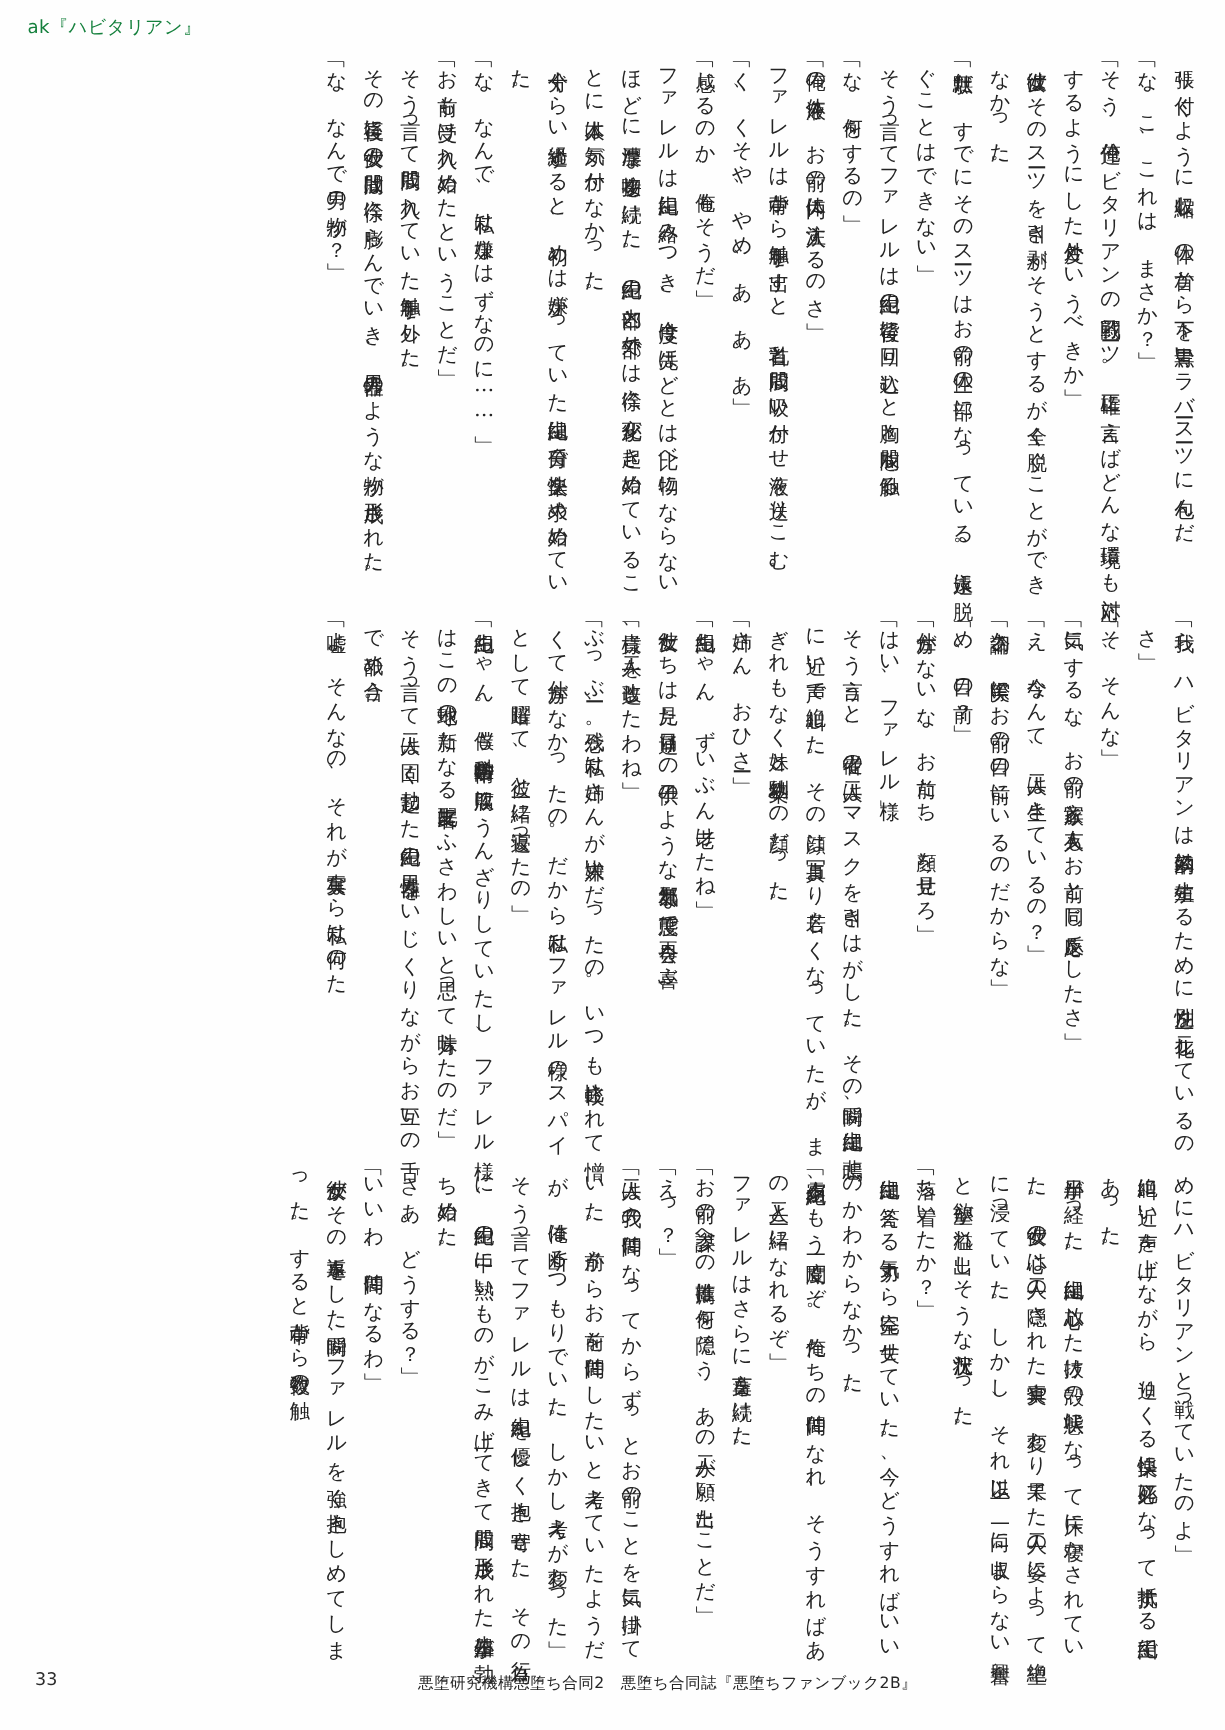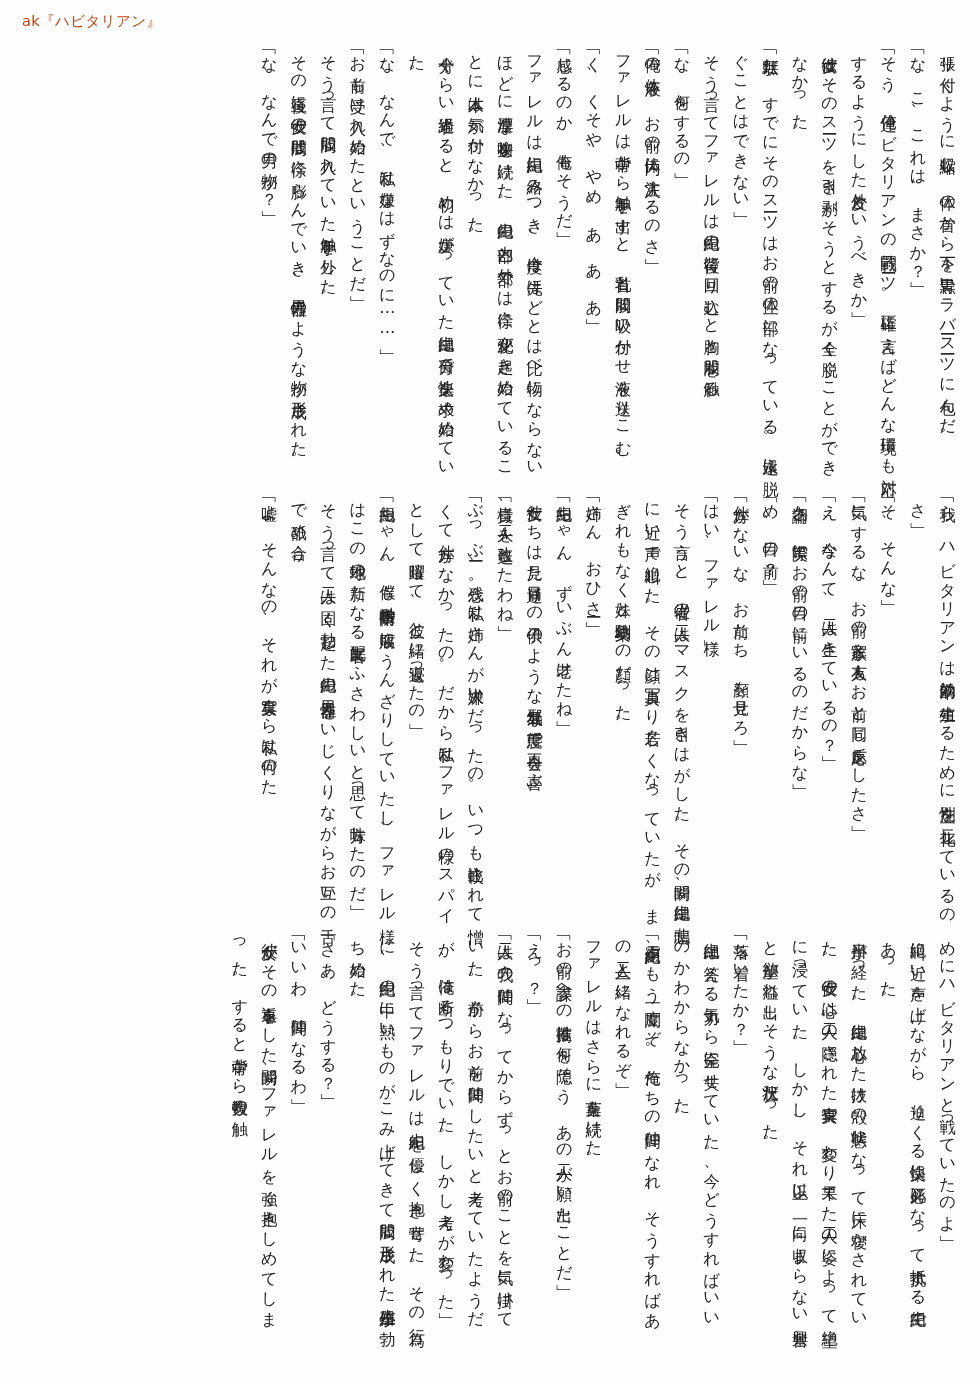--- a/index.html
+++ b/index.html
@@ -21,21 +21,21 @@
     overflow: hidden;
   }
 
   
   #header-title {
     position: absolute;
     top: 12px;
     left: 22px;
     font-size: 14.5px;
     letter-spacing: 0.4px;
-    color: #c2410c;
+    color: #15803d;
     white-space: nowrap;
     font-family: "DejaVu Sans", "Liberation Sans", sans-serif;
   }
 
   
   .vblock {
     position: absolute;
     writing-mode: vertical-rl;
     -webkit-writing-mode: vertical-rl;
     text-orientation: upright;
@@ -160,14 +160,18 @@
     <p>ファレルはさらに言葉を続けた。</p>
     <p>「お前の参謀への推薦は何を隠そう、あの二人が願い出たことだ」</p>
     <p>「えっ？」</p>
     <p>「二人は我々の仲間になってからずっとお前のことを気に掛けていた。前々からお前を仲間にしたいと考えていたようだが、俺は断るつもりでいた。しかし考えが変わった」</p>
     <p>そう言ってファレルは由紀を優しく抱き寄せた。その行為に、由紀の中に熱いものがこみ上げてきて股間に形成された生殖器が勃ち始めた。</p>
     <p>「さあ、どうする？」</p>
     <p>「いいわ、仲間になるわ」</p>
     <p>彼女がその返事をした瞬間、ファレルを強く抱きしめてしまった。すると背中から複数の触</p>
   </div>
 
+  <div id="footer">
+    <div id="page-number">33</div>
+    <div id="footer-caption">悪堕研究機構悪堕ち合同2　悪堕ち合同誌『悪堕ちファンブック2B』</div>
+  </div>
 
 </div>
 
 </body></html>

